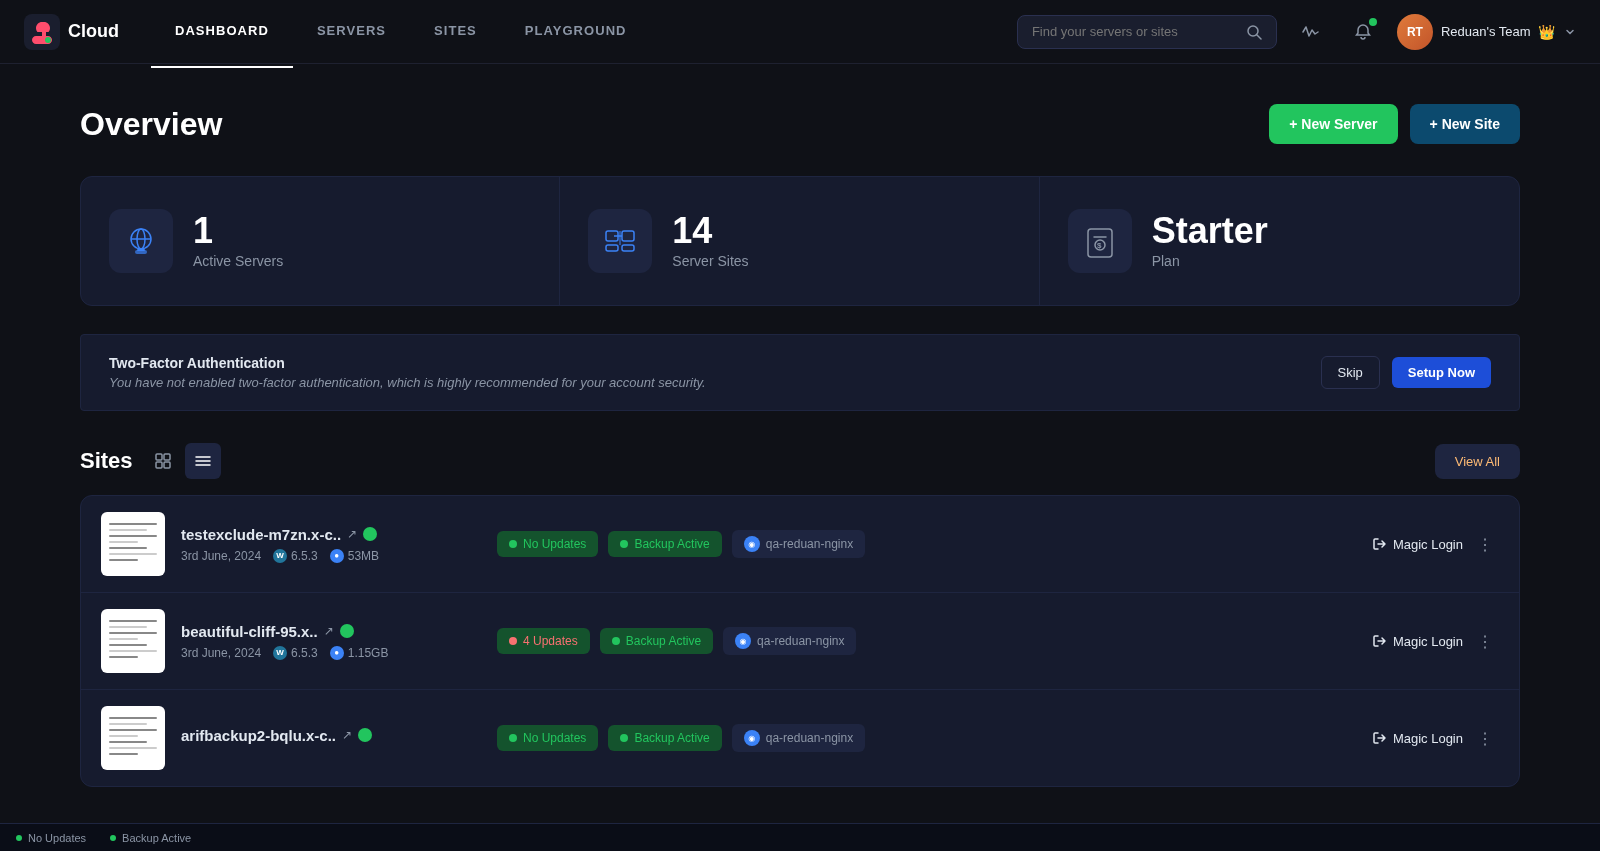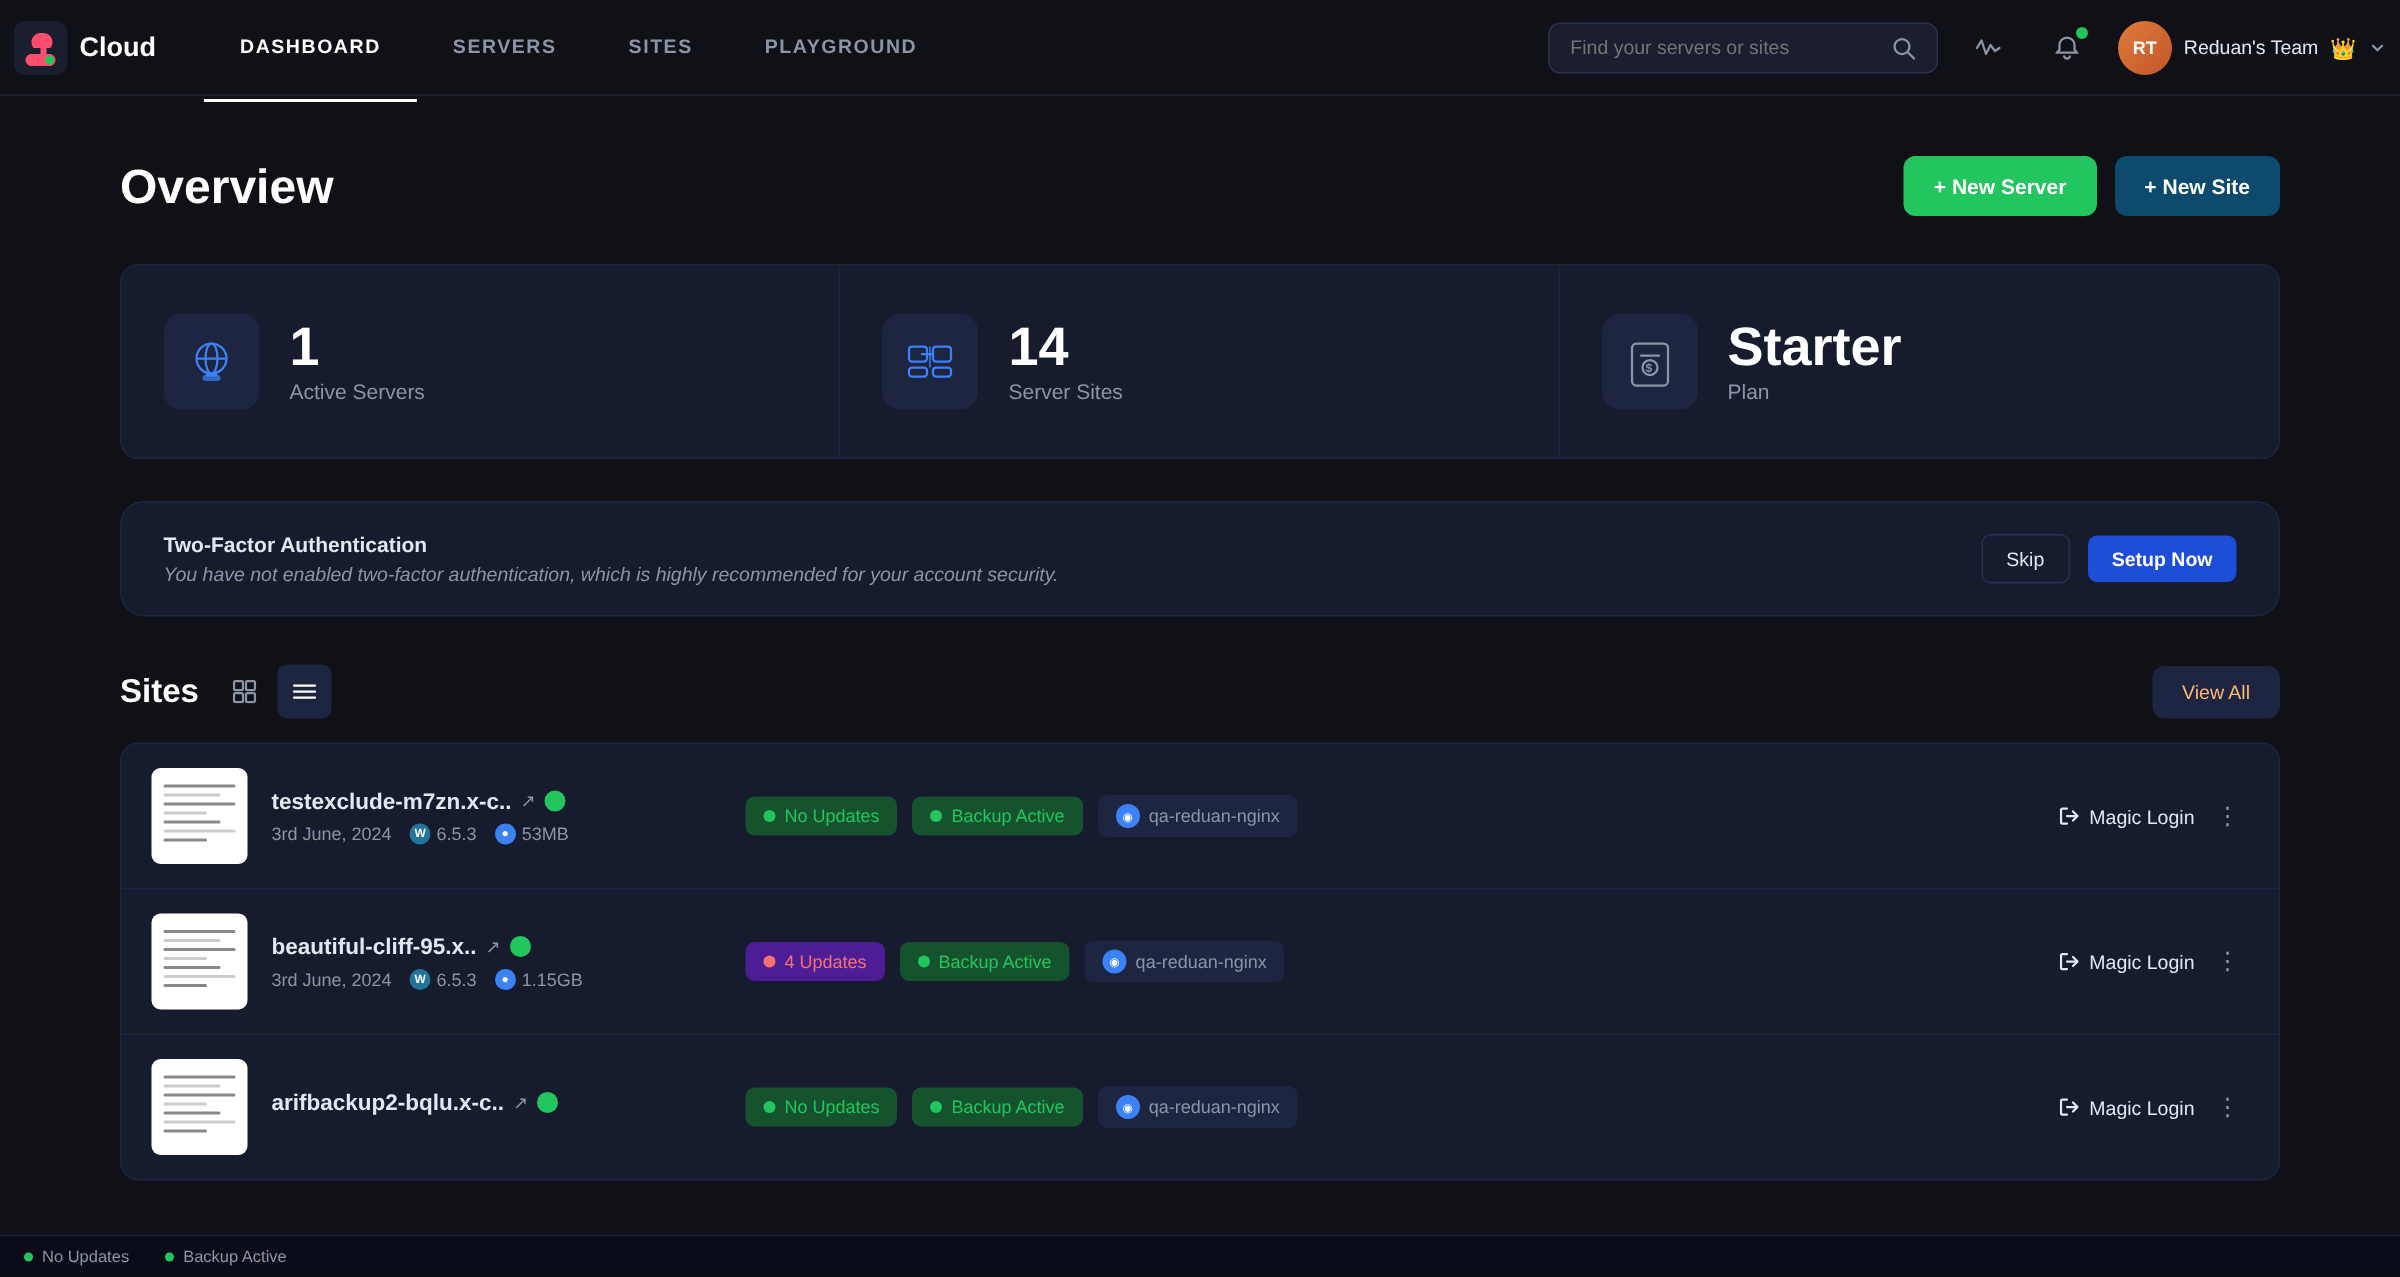--- a/index.html
+++ b/index.html
@@ -11,21 +11,21 @@
       font-size: 14px;
     }
 
     
     nav {
       background-color: #0f1117;
       border-bottom: 1px solid #1e2130;
       display: flex;
       align-items: center;
       height: 64px;
-      padding: 0 9px;
+      padding: 0 24px;
       gap: 0;
     }
     .nav-logo {
       display: flex;
       align-items: center;
       gap: 8px;
       margin-right: 32px;
       text-decoration: none;
     }
     .nav-logo-icon {
@@ -216,21 +216,21 @@
     .stat-label {
       font-size: 14px;
       color: #8b95a5;
       margin-top: 4px;
     }
 
     
     .twofa-banner {
       background: #161b2e;
       border: 1px solid #1e2540;
-      border-radius: 16px;
+      border-radius: 4px;
       padding: 20px 28px;
       display: flex;
       align-items: center;
       justify-content: space-between;
       margin-bottom: 32px;
     }
     .twofa-text h3 {
       font-size: 14px;
       font-weight: 600;
       color: #e2e8f0;
@@ -430,21 +430,21 @@
       padding: 6px 12px;
       border-radius: 6px;
       font-size: 12px;
       font-weight: 500;
     }
     .badge-green {
       background: #14532d;
       color: #22c55e;
     }
     .badge-red {
-      background: #4c1d95;
+      background: #14532d;
       color: #f87171;
     }
     .badge-dot {
       width: 8px;
       height: 8px;
       border-radius: 50%;
     }
     .badge-dot-green { background: #22c55e; }
     .badge-dot-red { background: #f87171; }
     .badge-server {

